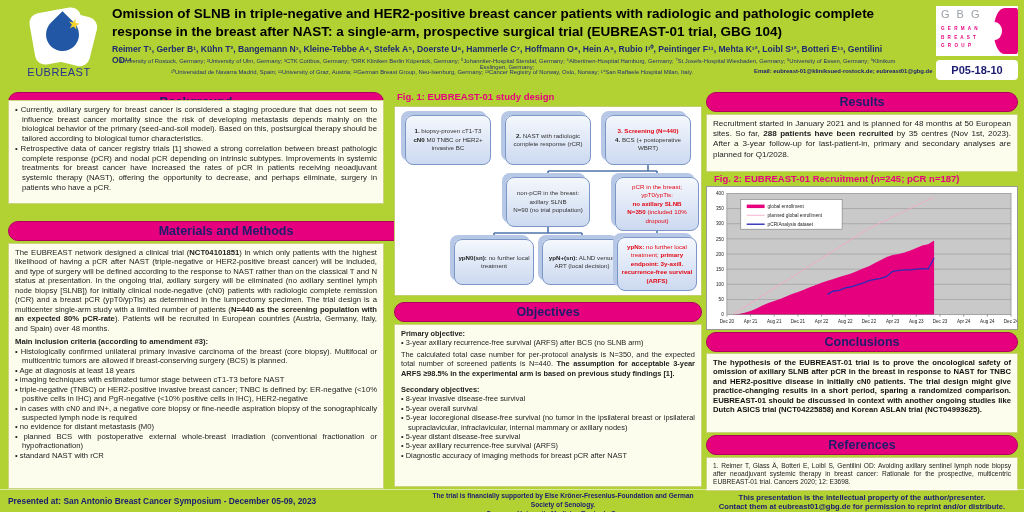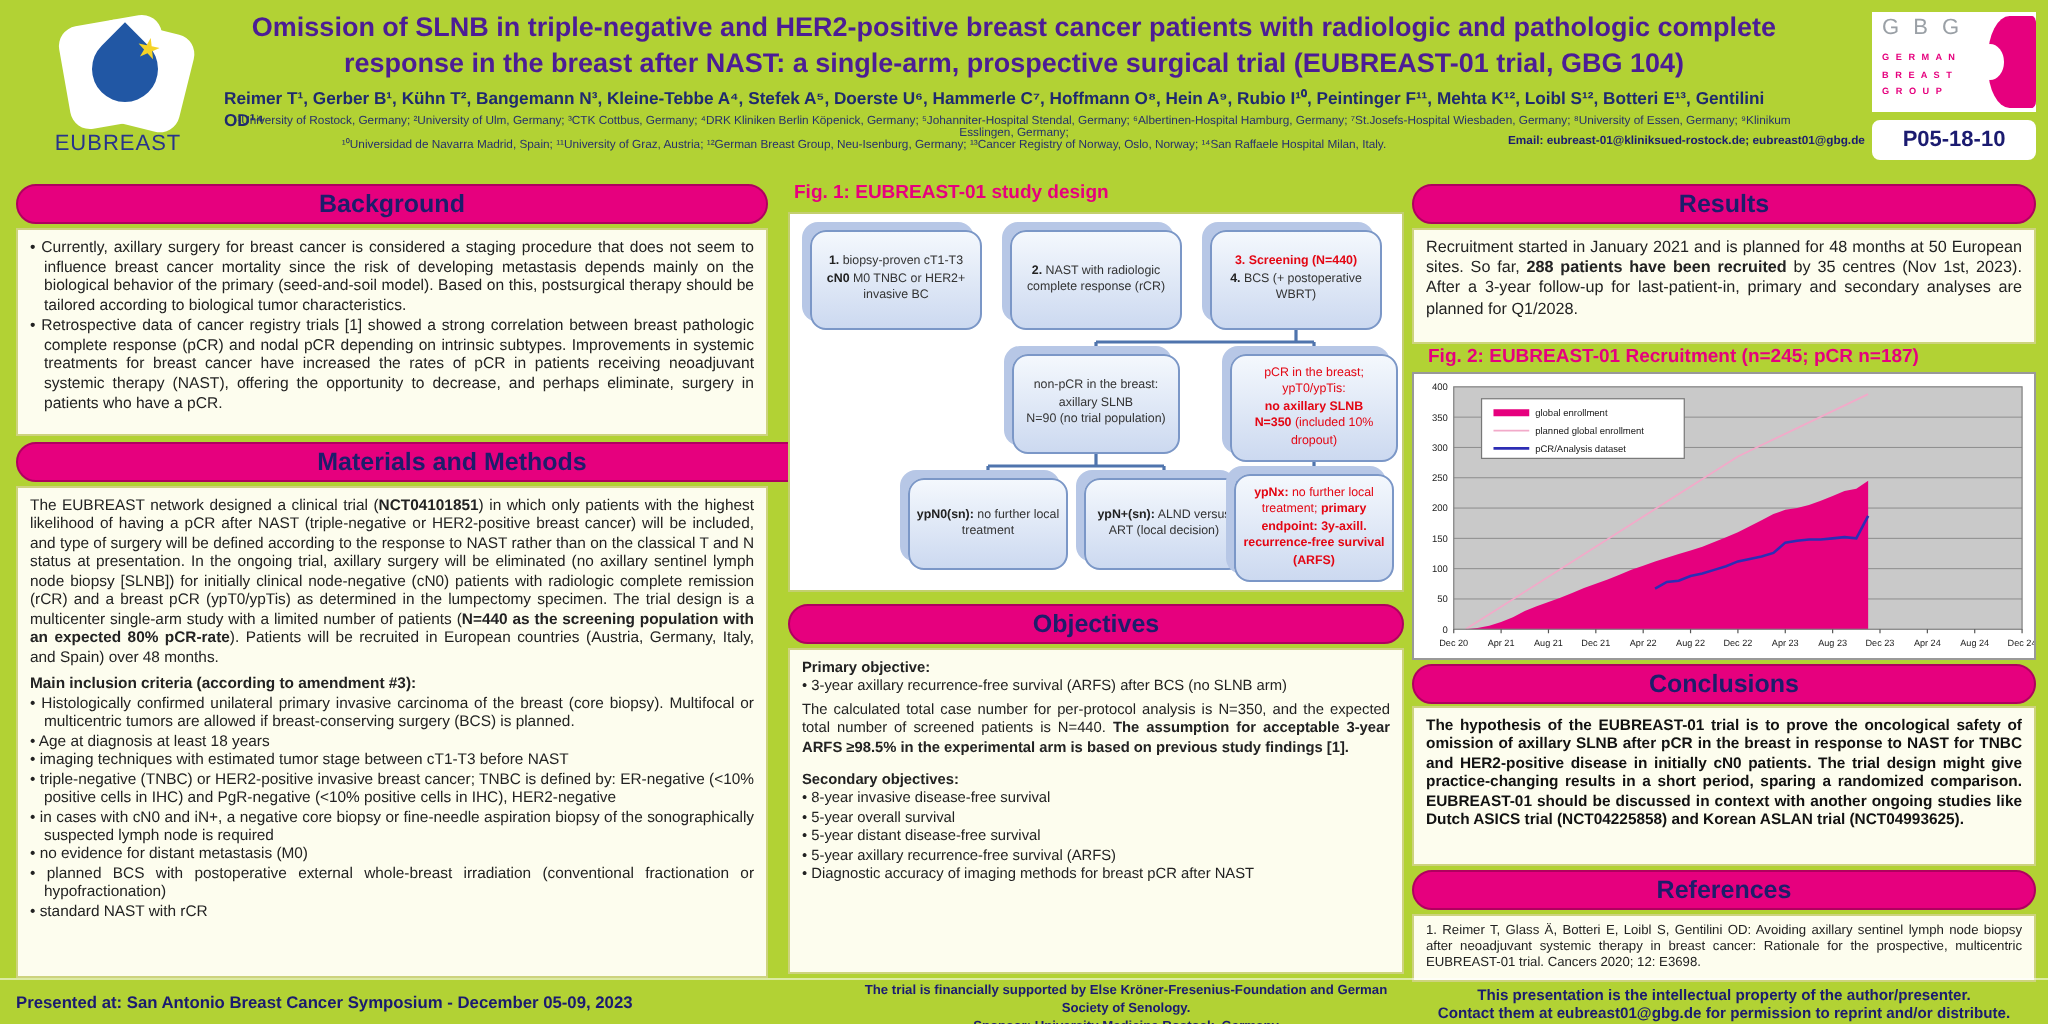--- a/index.html
+++ b/index.html
@@ -2,22 +2,22 @@
 <html><head>
 <meta charset="utf-8">
 <style>
   * { margin:0; padding:0; box-sizing:border-box; }
   html,body { width:1024px; height:512px; }
   body {
     position:relative; background:#b2d234; overflow:hidden;
     font-family:"Liberation Sans", sans-serif; color:#1f2a6e;
   }
   
-  .title { position:absolute; left:112px; top:5px; width:790px; text-align:center;
-           font-size:13.5px; font-weight:bold; color:#4c1d95; line-height:1.3; }
+  .title { position:absolute; left:112px; top:5px; width:790px; text-align:left;
+           font-size:13.5px; font-weight:bold; color:#000000; line-height:1.3; }
   .authors { position:absolute; left:112px; top:43px; width:790px; 
              font-size:8.6px; font-weight:bold; color:#1f2a6e; }
   .affil { position:absolute; font-size:5.9px; color:#27306b; text-align:center; }
   .affil1 { left:112px; top:58px; width:790px; }
   .affil2 { left:112px; top:68px; width:640px; }
   .email { position:absolute; left:754px; top:68px; width:190px; font-size:5.9px;
            font-weight:bold; color:#1b1b70; text-align:left; }
   .eub-logo { position:absolute; left:8px; top:8px; width:102px; height:78px; }
   .eub-sq1,.eub-sq2 { position:absolute; background:#fff; border-radius:10px; }
   .eub-sq1 { left:24px; top:2px; width:52px; height:52px; transform:rotate(-10deg); }
@@ -45,21 +45,21 @@
             border-radius:10px; color:#1d1d6b; font-weight:bold; font-size:12.5px;
             text-align:center; line-height:18px; }
   .panel { position:absolute; background:#fdfdee; border:1px solid #cdd37e;
            padding:4px 6px; color:#222; }
   .just { text-align:justify; }
   .b { font-weight:bold; }
   .h { font-weight:bold; }
   .sp { margin-top:7px; }
   .bullet { text-align:justify; padding-left:7px; text-indent:-7px; }
   .bullet::before { content:"• "; }
-  #bg-panel { left:8px; top:114px; width:376px; height:104px; font-size:7.8px; line-height:1.25; }
+  #bg-panel { left:8px; top:100px; width:376px; height:104px; font-size:7.8px; line-height:1.25; }
   #mm-panel { left:8px; top:243px; width:376px; height:246px; font-size:7.7px; line-height:1.23; }
   #mm-panel p { margin-bottom:4px; }
   #obj-panel { left:394px; top:324px; width:308px; height:163px; font-size:7.4px; line-height:1.27; }
   #obj-panel p { margin:2px 0 6px 0; text-align:justify; }
   #res-panel { left:706px; top:114px; width:312px; height:58px; font-size:8.1px; line-height:1.26; }
   #conc-panel { left:706px; top:353px; width:312px; height:80px; font-size:7.7px;
                 line-height:1.22; font-weight:bold; color:#111; }
   #ref-panel { left:706px; top:457px; width:312px; height:34px; font-size:6.6px; line-height:1.25; }
   .figcap { position:absolute; font-weight:bold; color:#e6007e; font-size:9.5px; }
   
@@ -198,20 +198,21 @@
 
 <div class="sechdr" style="left:394px;top:302px;width:308px;">Objectives</div>
 <div class="panel" id="obj-panel">
   <div class="h">Primary objective:</div>
   <div class="bullet">3-year axillary recurrence-free survival (ARFS) after BCS (no SLNB arm)</div>
   <p><span>The calculated total case number for per-protocol analysis is N=350, and the expected total number of screened patients is N=440. </span><span class="b">The assumption for acceptable 3-year ARFS ≥98.5% in the experimental arm is based on previous study findings [1].</span></p>
   <div class="h sp">Secondary objectives:</div>
   <div>
       <div class="bullet">8-year invasive disease-free survival</div>
       <div class="bullet">5-year overall survival</div>
+      <div class="bullet">5-year locoregional disease-free survival (no tumor in the ipsilateral breast or ipsilateral supraclavicular, infraclavicular, internal mammary or axillary nodes)</div>
       <div class="bullet">5-year distant disease-free survival</div>
       <div class="bullet">5-year axillary recurrence-free survival (ARFS)</div>
       <div class="bullet">Diagnostic accuracy of imaging methods for breast pCR after NAST</div>
     </div>
 </div>
 
 <div class="sechdr" style="left:706px;top:92px;width:312px;">Results</div>
 <div class="panel just" id="res-panel">
   <span>Recruitment started in January 2021 and is planned for 48 months at 50 European sites. So far, </span><span class="b">288 patients have been recruited</span><span> by 35 centres (Nov 1st, 2023). After a 3-year follow-up for last-patient-in, primary and secondary analyses are planned for Q1/2028.</span>
 </div>

